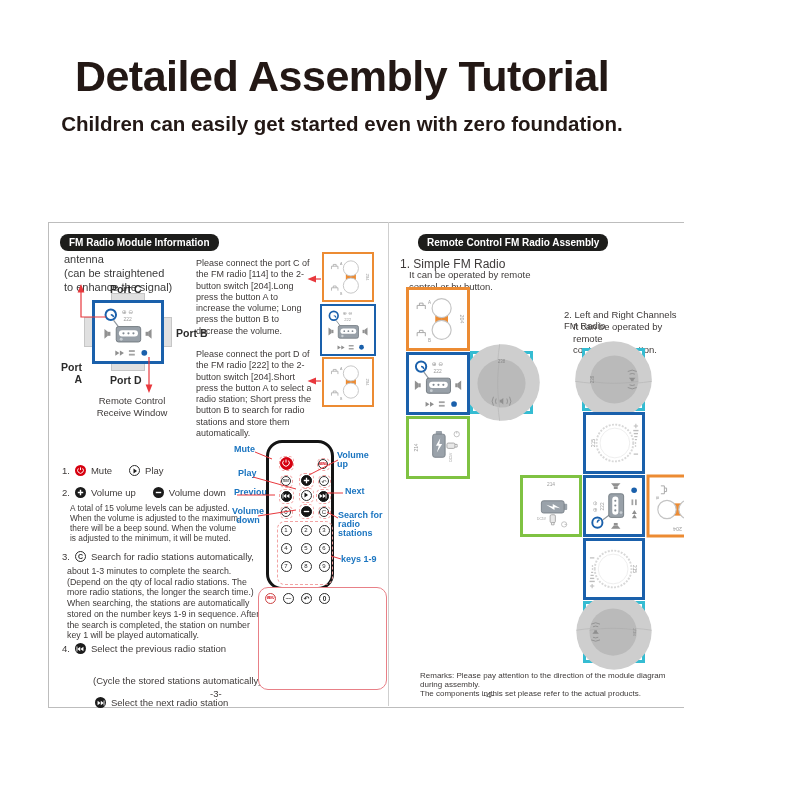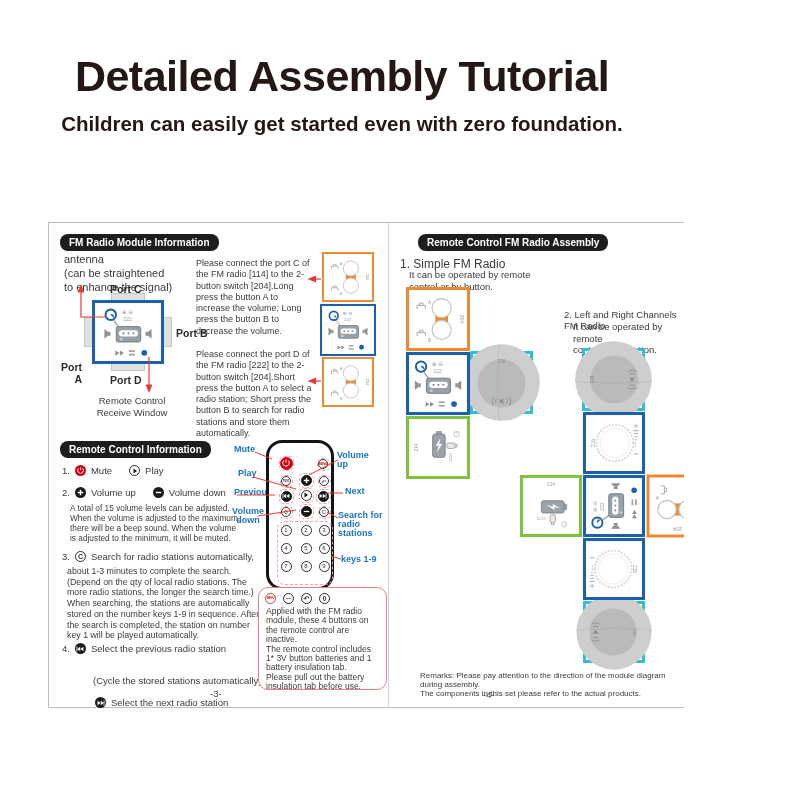--- a/index.html
+++ b/index.html
@@ -194,21 +194,20 @@
     <svg viewBox="0 0 64 64">
         <use href="#g222"></use>
       </svg>
   </div>
   <div class="mod b-orange" style="left:322px;top:357px;width:52px;height:50px;border-width:2.5px;">
     <svg viewBox="0 0 64 64">
         <use href="#g204"></use>
       </svg>
   </div>
 
-  <div class="abs badge" style="left:60px;top:441px;">Remote Control Information</div>
 
   <div class="row" style="left:62px;top:465px;">
     <span>1.</span>
     <span class="cbtn red">
       <svg width="7" height="7" viewBox="0 0 8 8">
           <path d="M4 0.5v3 M1.6 1.6a3.3 3.3 0 1 0 4.8 0" stroke="#fff" stroke-width="1.1" fill="none"></path>
         </svg>
     </span>
     <span>Mute</span>
     <span class="cbtn outline" style="margin-left:12px;">
@@ -352,29 +351,20 @@
 stations</div>
   <div class="bluelbl" style="left:341px;top:555px;">keys 1-9</div>
 
   <div class="notebox">
     <div style="position:absolute;left:6px;top:5px;display:flex;gap:7px;">
       <span class="cbtn outline" style="font-size:2.6px;color:#D6000F;border-color:#c44;">MENU</span>
       <span class="cbtn outline" style="font-size:2.4px;">TEST</span>
       <span class="cbtn outline" style="font-size:7px;">↶</span>
       <span class="cbtn outline" style="font-size:6.5px;">0</span>
     </div>
-    <div class="abs pre" style="left:7px;top:19px;width:116px;font-size:8.5px;line-height:9.4px;">Applied with the FM radio
-module, these 4 buttons on
-the remote control are
-inactive.
-The remote control includes
-1* 3V button batteries and 1
-battery insulation tab.
-Please pull out the battery
-insulation tab before use.</div>
   </div>
 
   <div class="abs badge" style="left:398px;top:234px;margin-left:20px;">Remote Control FM Radio Assembly</div>
 
   <div class="abs" style="left:400px;top:257px;font-size:12px;">1. Simple FM Radio</div>
   <div class="abs pre" style="left:409px;top:269px;font-size:9.5px;line-height:11.5px;">It can be operated by remote
 control or by button.</div>
 
   <div class="mod b-orange" style="left:406px;top:287px;width:64px;height:64px;">
     <svg viewBox="0 0 64 64">

